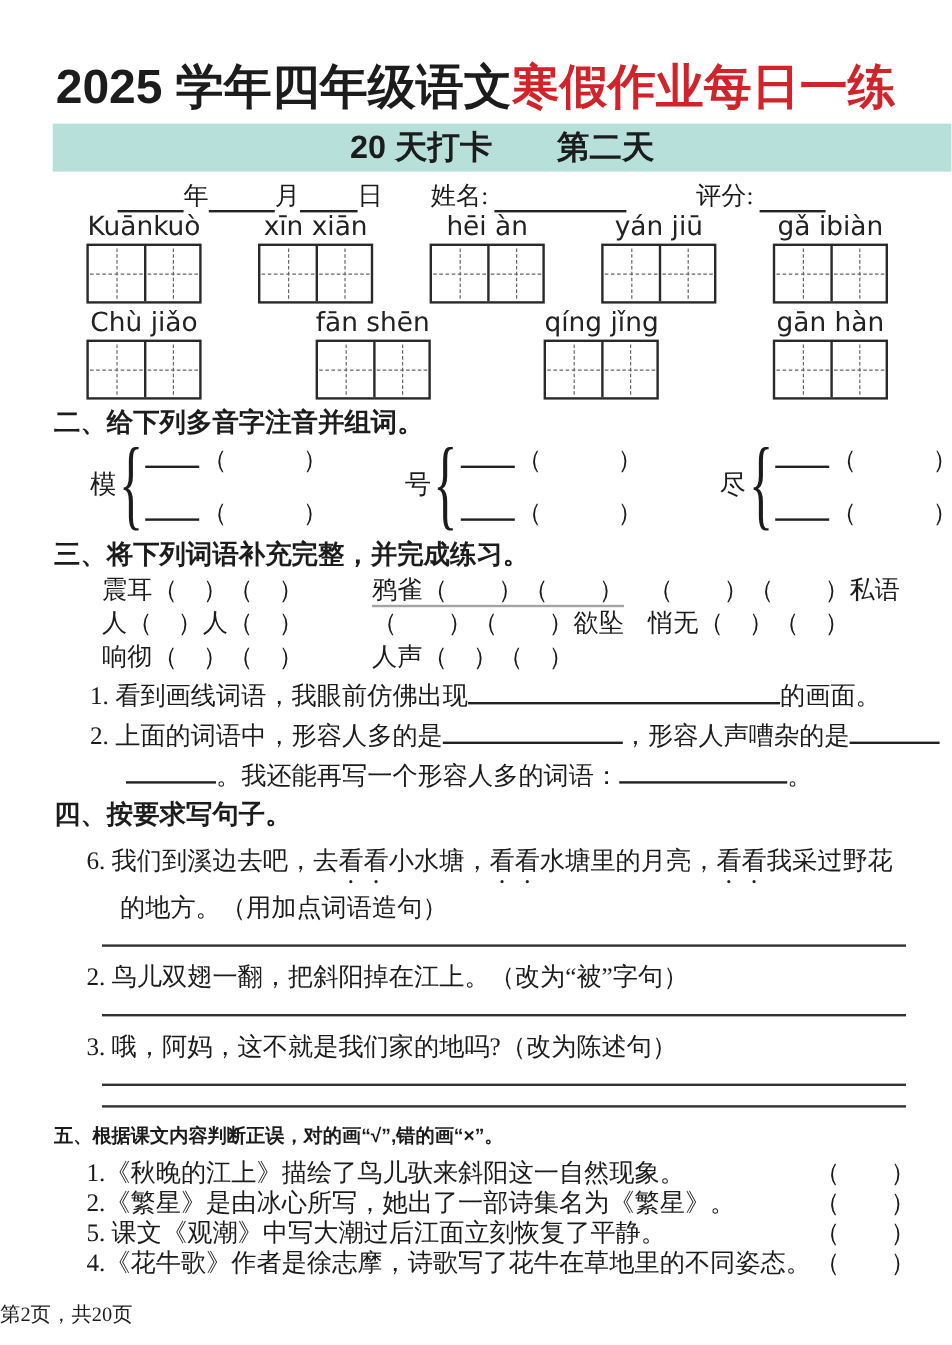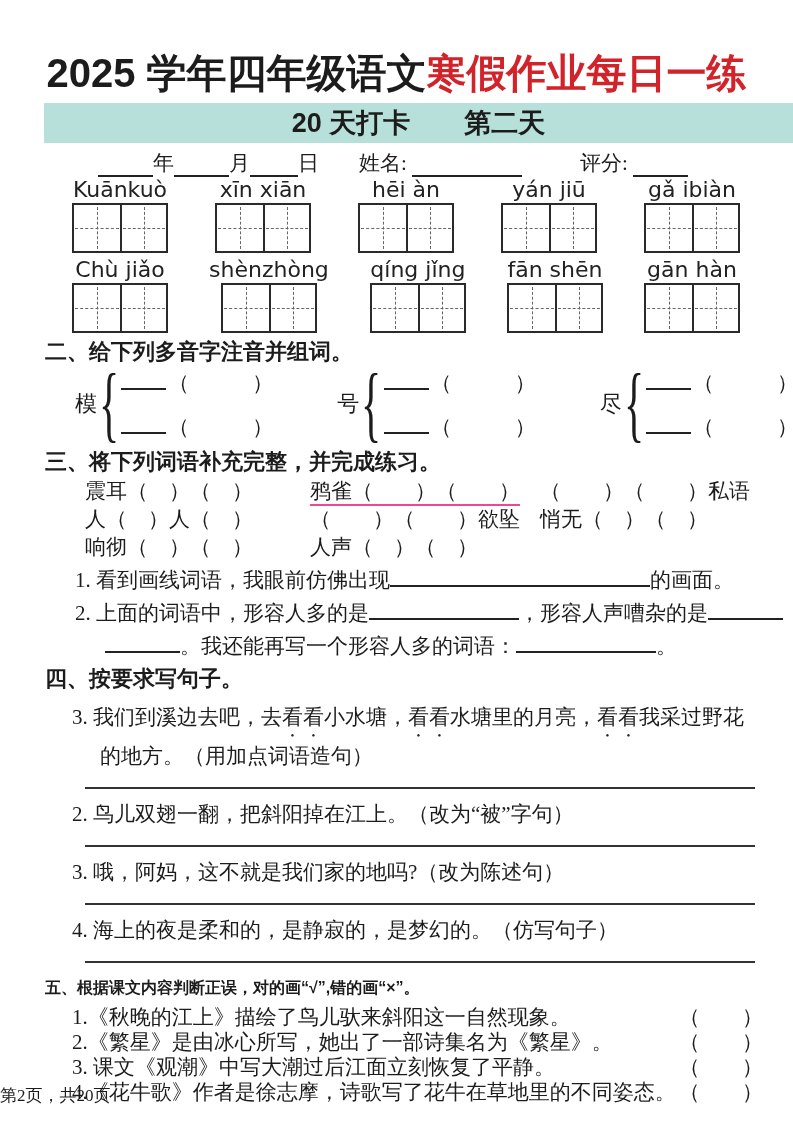--- a/index.html
+++ b/index.html
@@ -41,21 +41,21 @@
   .s2row{margin-left:75px;display:flex;gap:64px;height:78px;align-items:center;}
   .s2grp{display:flex;align-items:center;}
   .s2char{font-size:22px;}
   .s2brace{font-size:84px;line-height:70px;transform:scaleX(.5);margin:0 -8px;font-weight:400;}
   .s2col{display:flex;flex-direction:column;gap:16px;font-size:21px;}
   .s2line{white-space:nowrap;line-height:26px;}
   .s2line .bl{margin-right:2px;}
 
   .s3grid{margin:2px 38px 0 85px;display:grid;grid-template-columns:225px 230px auto;
     font-size:21px;line-height:28px;white-space:nowrap;}
-  .uline{border-bottom:2px solid #ec4899;padding-bottom:1px;}
+  .uline{border-bottom:2px solid #a3a3a3;padding-bottom:1px;}
 
   .s3q{margin:4px 38px 0 75px;font-size:21px;line-height:28px;white-space:nowrap;}
   .s3q.indent{padding-left:30px;}
 
   .s4item{margin:10px 38px 0 72px;font-size:21px;line-height:30px;
     padding-left:28px;text-indent:-28px;}
   .emdot{-webkit-text-emphasis:filled dot #222;text-emphasis:filled dot #222;
     -webkit-text-emphasis-position:under left;text-emphasis-position:under left;}
   .ansline{border-bottom:2px solid #333;margin:16px 38px 0 85px;height:0;}
 
@@ -122,35 +122,28 @@
 
   <div class="pyrow second">
     <div class="pygrp">
         <span class="pylabel">Chù jiǎo</span>
         <div class="wbox">
           <div class="wcell"></div>
           <div class="wcell"></div>
         </div>
       </div>
     <div class="pygrp">
-        <span class="pylabel">shènzhòng</span>
+        <span class="pylabel">fān shēn</span>
         <div class="wbox">
           <div class="wcell"></div>
           <div class="wcell"></div>
         </div>
       </div>
     <div class="pygrp">
         <span class="pylabel">qíng jǐng</span>
-        <div class="wbox">
-          <div class="wcell"></div>
-          <div class="wcell"></div>
-        </div>
-      </div>
-    <div class="pygrp">
-        <span class="pylabel">fān shēn</span>
         <div class="wbox">
           <div class="wcell"></div>
           <div class="wcell"></div>
         </div>
       </div>
     <div class="pygrp">
         <span class="pylabel">gān hàn</span>
         <div class="wbox">
           <div class="wcell"></div>
           <div class="wcell"></div>
@@ -200,44 +193,43 @@
     <span>人声（　）（　）</span>
     <span></span>
   </div>
 
   <div class="s3q"><span>1. 看到画线词语，我眼前仿佛出现</span><span class="bl w260"></span><span>的画面。</span></div>
   <div class="s3q"><span>2. 上面的词语中，形容人多的是</span><span class="bl w150"></span><span>，形容人声嘈杂的是</span><span class="bl w75"></span></div>
   <div class="s3q indent"><span class="bl w75"></span><span>。我还能再写一个形容人多的词语：</span><span class="bl w140"></span><span>。</span></div>
 
   <div class="sech">四、按要求写句子。</div>
 
-  <div class="s4item"><span>3. 我们到溪边去吧，去</span><span class="emdot">看看</span><span>小水塘，</span><span class="emdot">看看</span><span>水塘里的月亮，</span><span class="emdot">看看</span><span>我采过野花的地方。（用加点词语造句）</span></div>
+  <div class="s4item"><span>6. 我们到溪边去吧，去</span><span class="emdot">看看</span><span>小水塘，</span><span class="emdot">看看</span><span>水塘里的月亮，</span><span class="emdot">看看</span><span>我采过野花的地方。（用加点词语造句）</span></div>
   <div class="ansline"></div>
 
   <div class="s4item">2. 鸟儿双翅一翻，把斜阳掉在江上。（改为“被”字句）</div>
   <div class="ansline"></div>
 
   <div class="s4item">3. 哦，阿妈，这不就是我们家的地吗?（改为陈述句）</div>
   <div class="ansline"></div>
 
-  <div class="s4item">4. 海上的夜是柔和的，是静寂的，是梦幻的。（仿写句子）</div>
   <div class="ansline"></div>
 
   <div class="s5h">五、根据课文内容判断正误，对的画“√”,错的画“×”。</div>
 
   <div class="s5item">
       <span>1.《秋晚的江上》描绘了鸟儿驮来斜阳这一自然现象。</span>
       <span>（　　）</span>
     </div>
   <div class="s5item">
       <span>2.《繁星》是由冰心所写，她出了一部诗集名为《繁星》。</span>
       <span>（　　）</span>
     </div>
   <div class="s5item">
-      <span>3. 课文《观潮》中写大潮过后江面立刻恢复了平静。</span>
+      <span>5. 课文《观潮》中写大潮过后江面立刻恢复了平静。</span>
       <span>（　　）</span>
     </div>
   <div class="s5item">
       <span>4.《花牛歌》作者是徐志摩，诗歌写了花牛在草地里的不同姿态。</span>
       <span>（　　）</span>
     </div>
 
   <div class="footer">第2页，共20页</div>
 
 </div>

